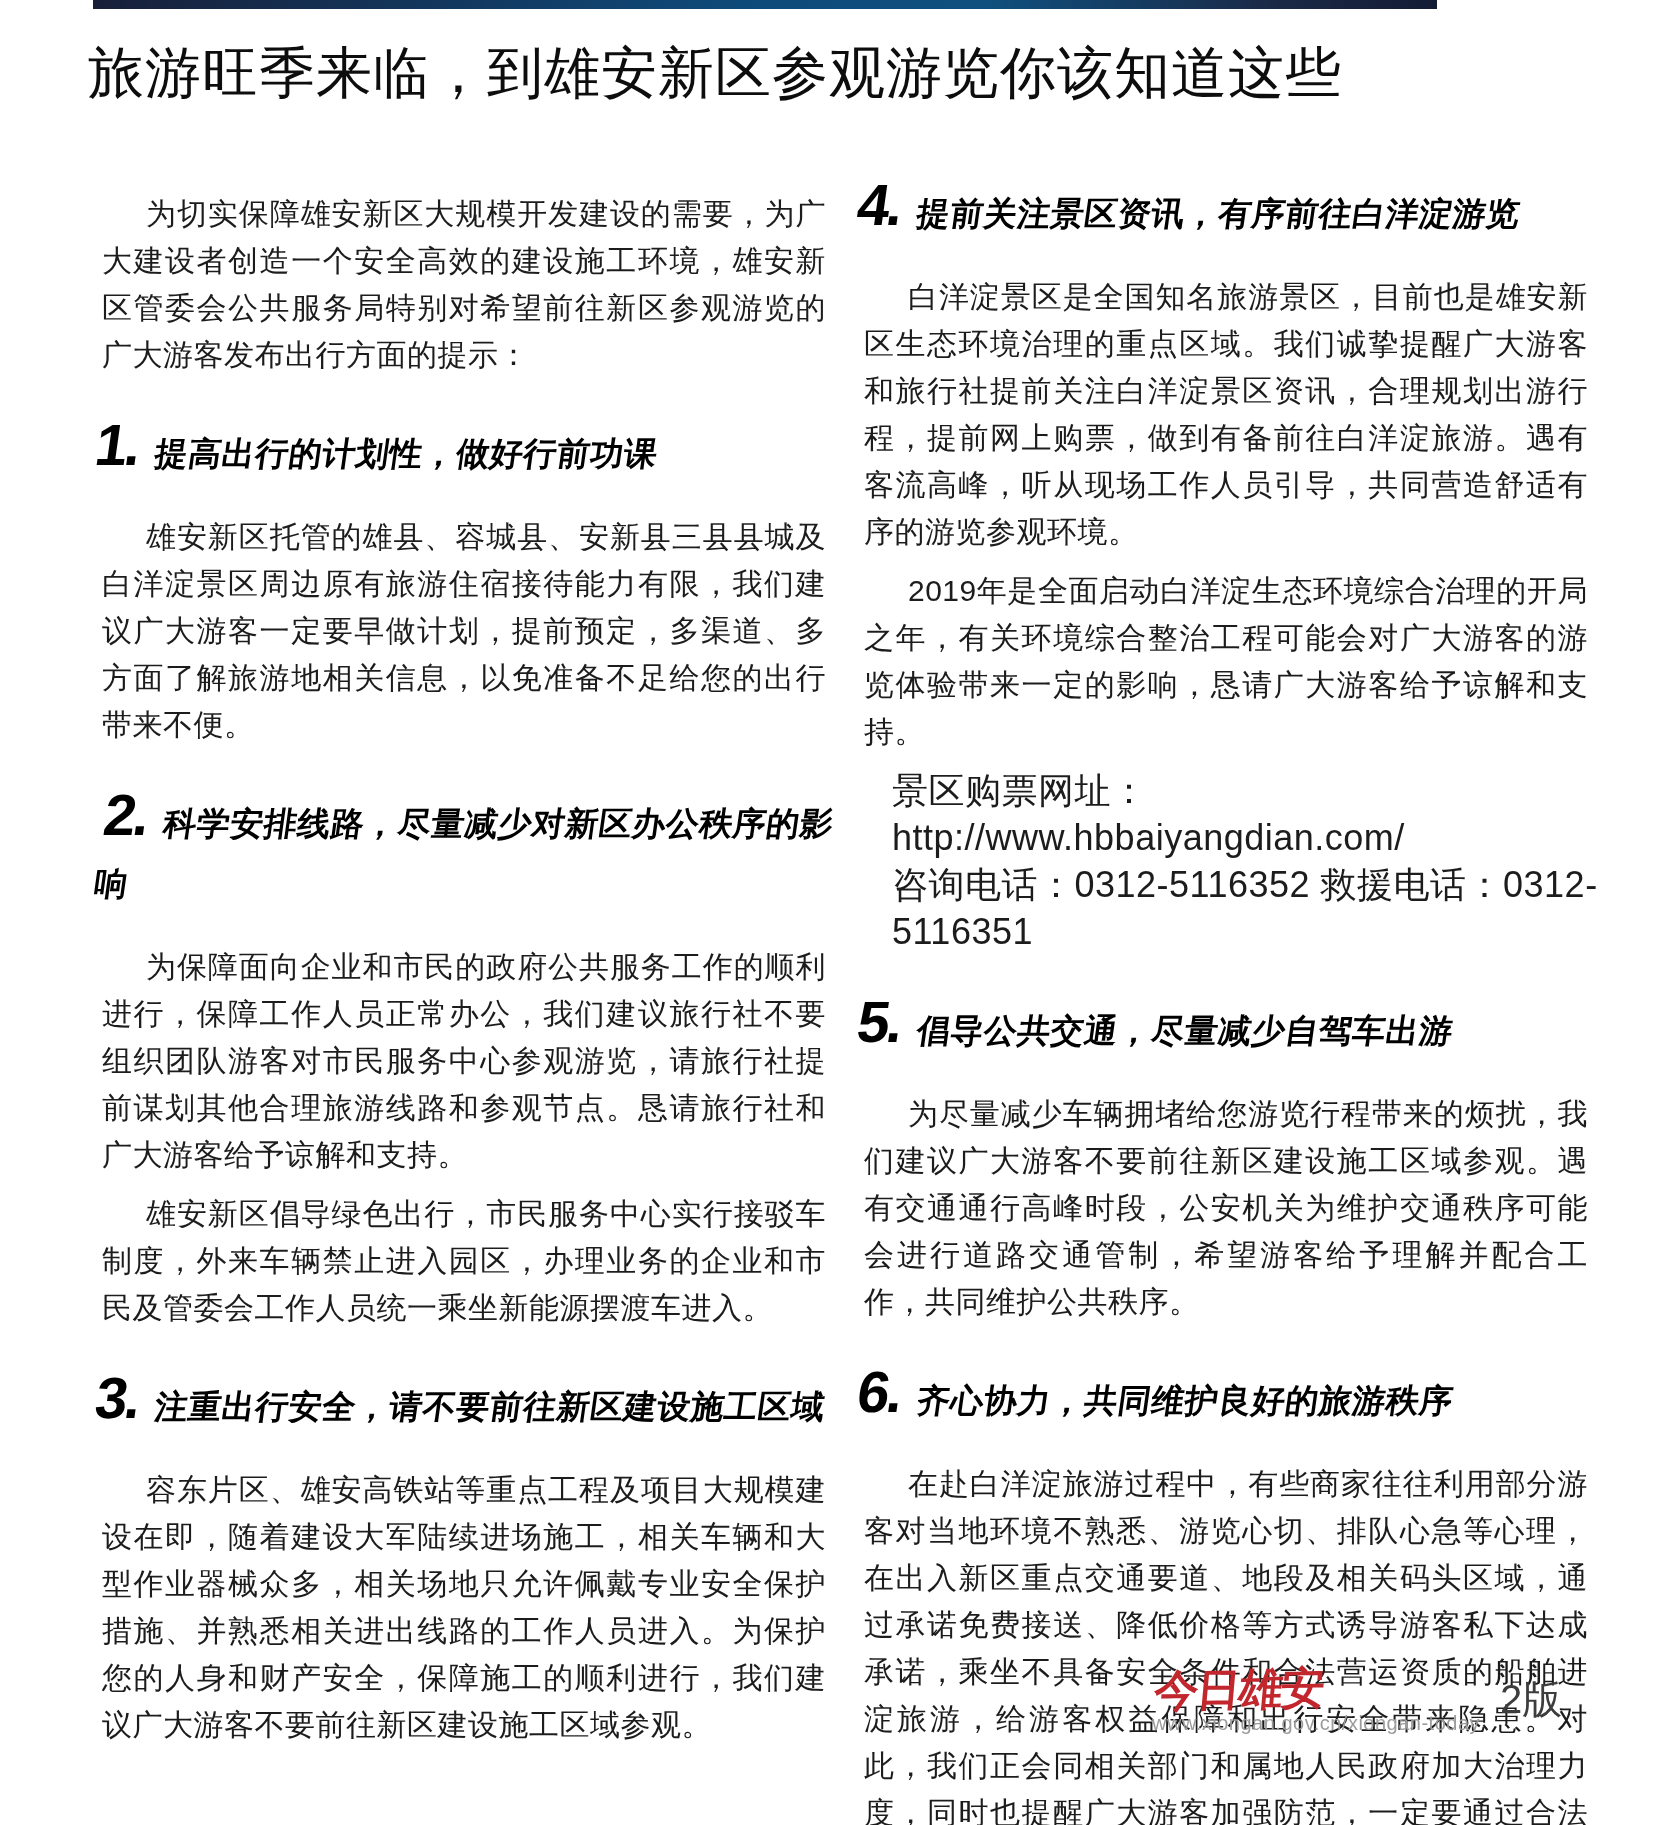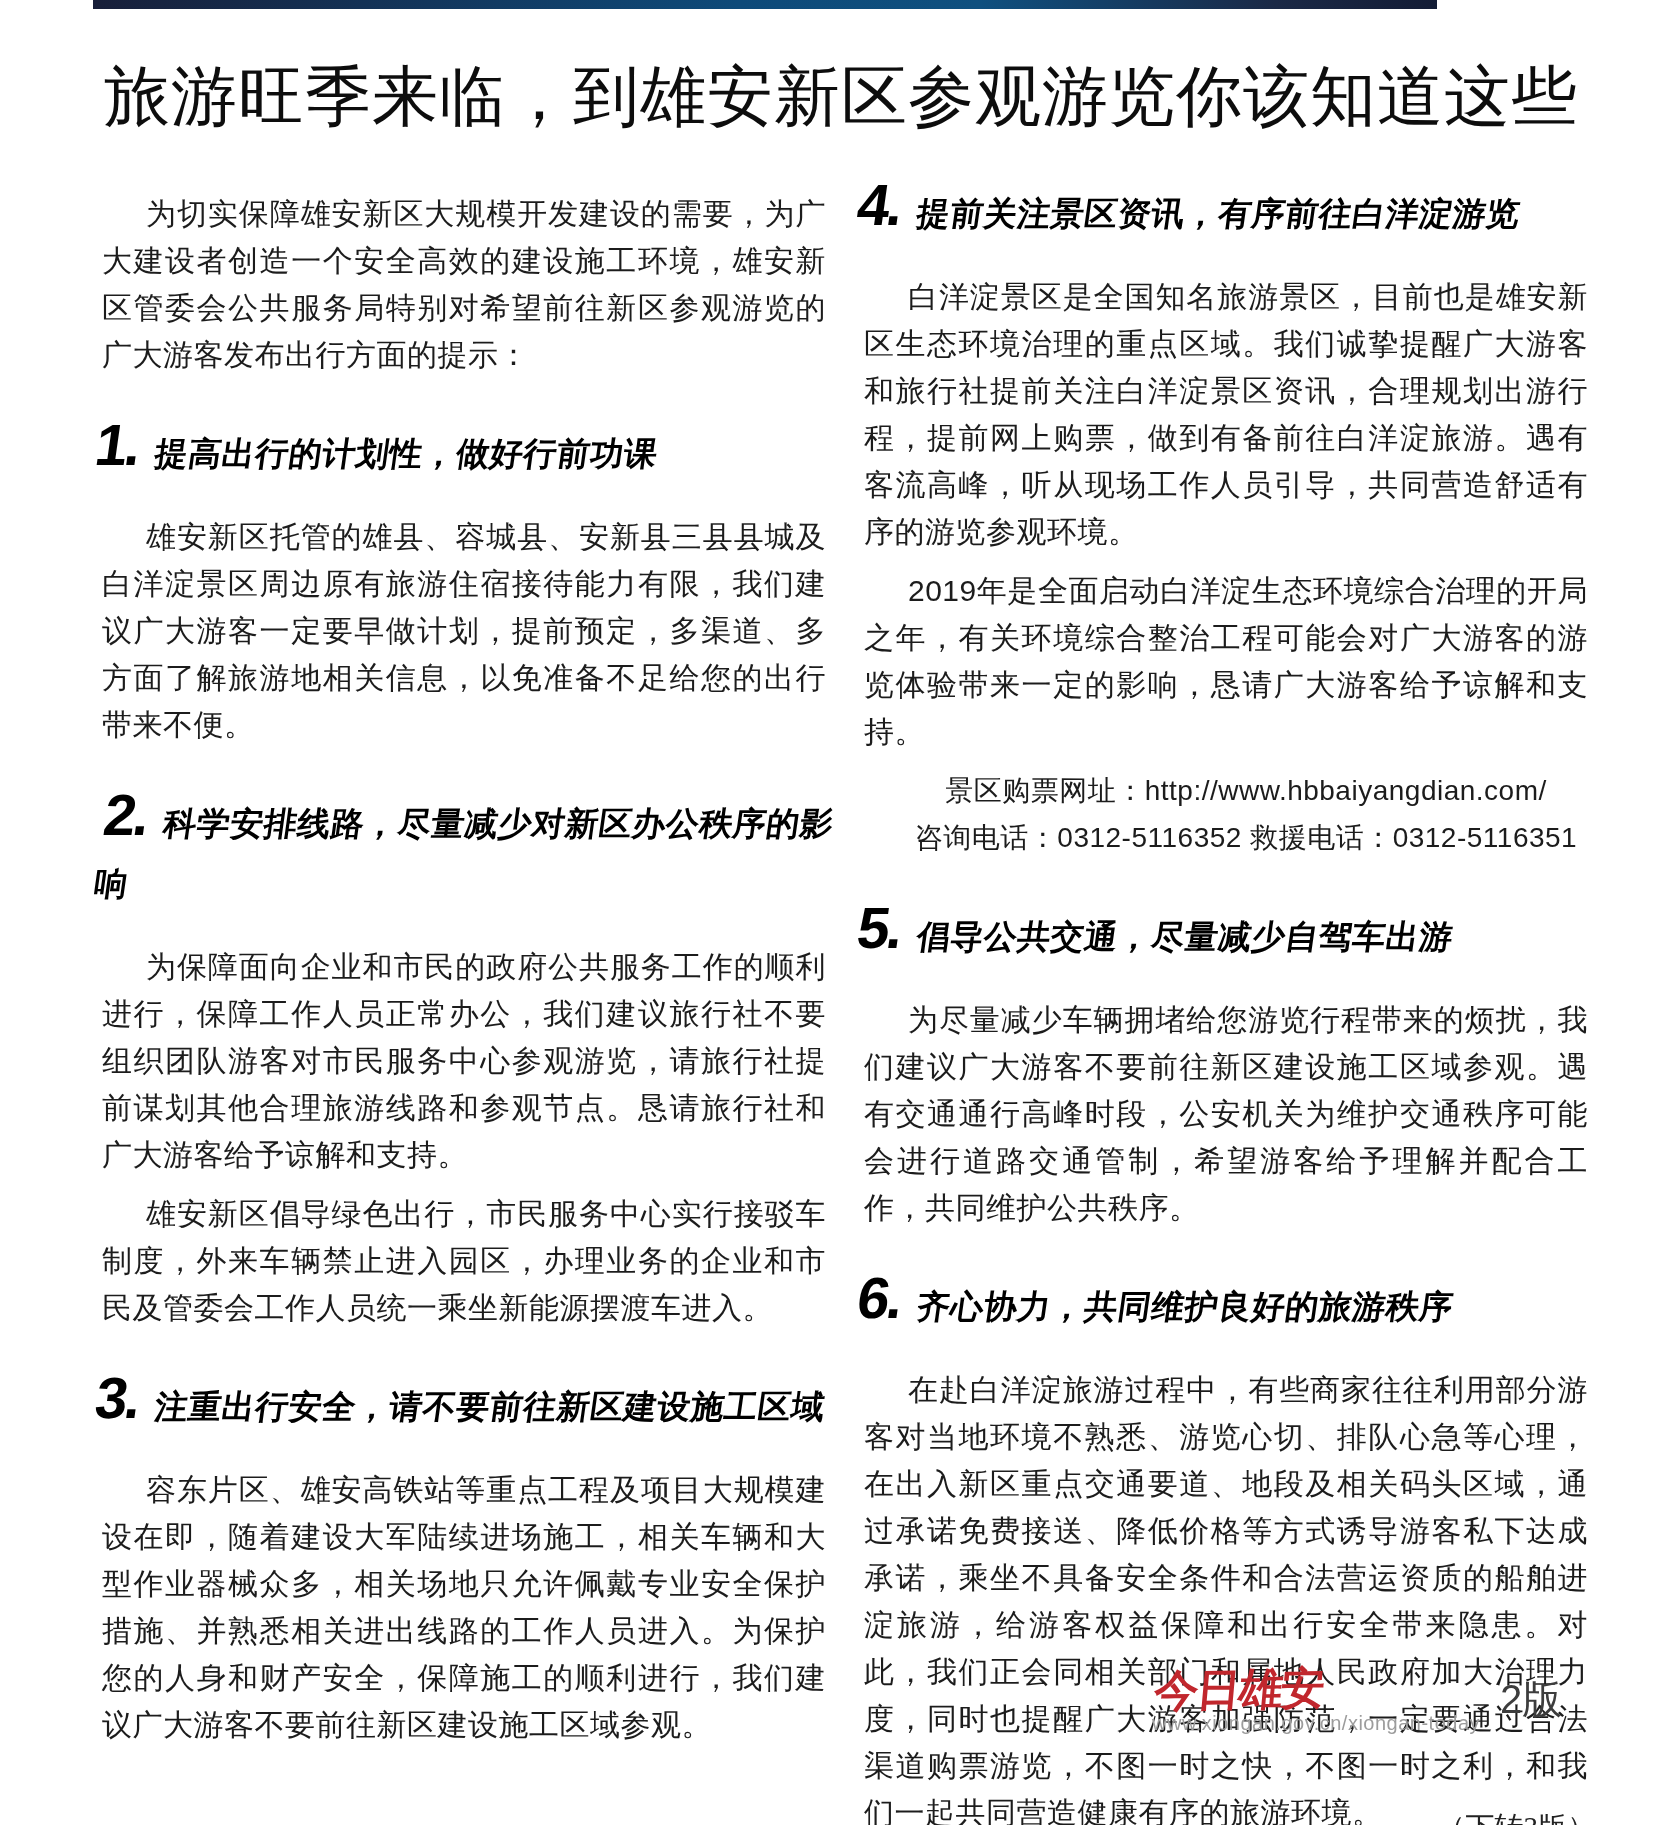--- a/index.html
+++ b/index.html
@@ -13,50 +13,50 @@
   }
   .topbar {
     position: absolute;
     left: 93px; top: 0;
     width: 1344px; height: 9px;
     background: linear-gradient(90deg, #181f39 0%, #123b63 30%, #0e4a79 48%, #0f507f 66%, #1b2946 88%, #131c35 100%);
   }
   .headline {
     position: absolute;
     left: 88px; top: 36px;
-    margin: 16px;
+    margin: 0;
     width: 1500px;
     font-family: "Liberation Serif", "DejaVu Serif", serif;
     font-weight: 400;
-    font-size: 66px;
+    font-size: 56px;
     letter-spacing: 1px;
     color: #0d0d0d;
     white-space: nowrap;
   }
   .col { position: absolute; width: 748px; }
   .col-left  { left: 90px;  top: 178px; }
   .col-right { left: 852px; top: 178px; }
 
   .body-p {
     margin: 12px;
     font-size: 30px;
     line-height: 47px;
     color: #1c1c1c;
     font-weight: 300;
     text-align: justify;
     text-indent: 44px;
     letter-spacing: 0.5px;
   }
   .contact-p {
     margin: 0;
-    font-size: 28px;
+    font-size: 36px;
     line-height: 47px;
     color: #1c1c1c;
     font-weight: 300;
-    text-align: center;
+    text-align: left;
     padding-left: 40px;
     letter-spacing: 0.5px;
   }
   .sec-heading {
     margin: 40px 0 26px 0;
     line-height: 54px;
     transform: skewX(-8deg);
     transform-origin: left bottom;
     color: #000;
   }

